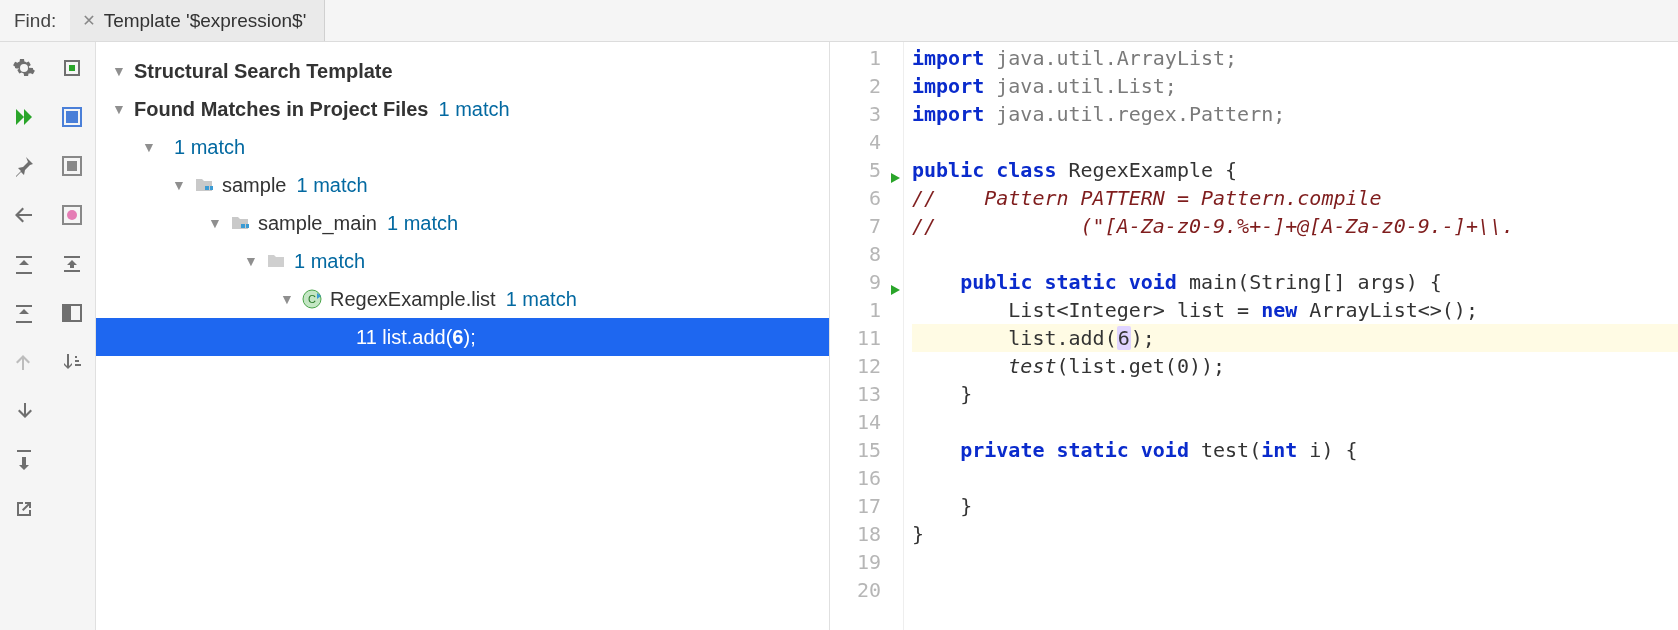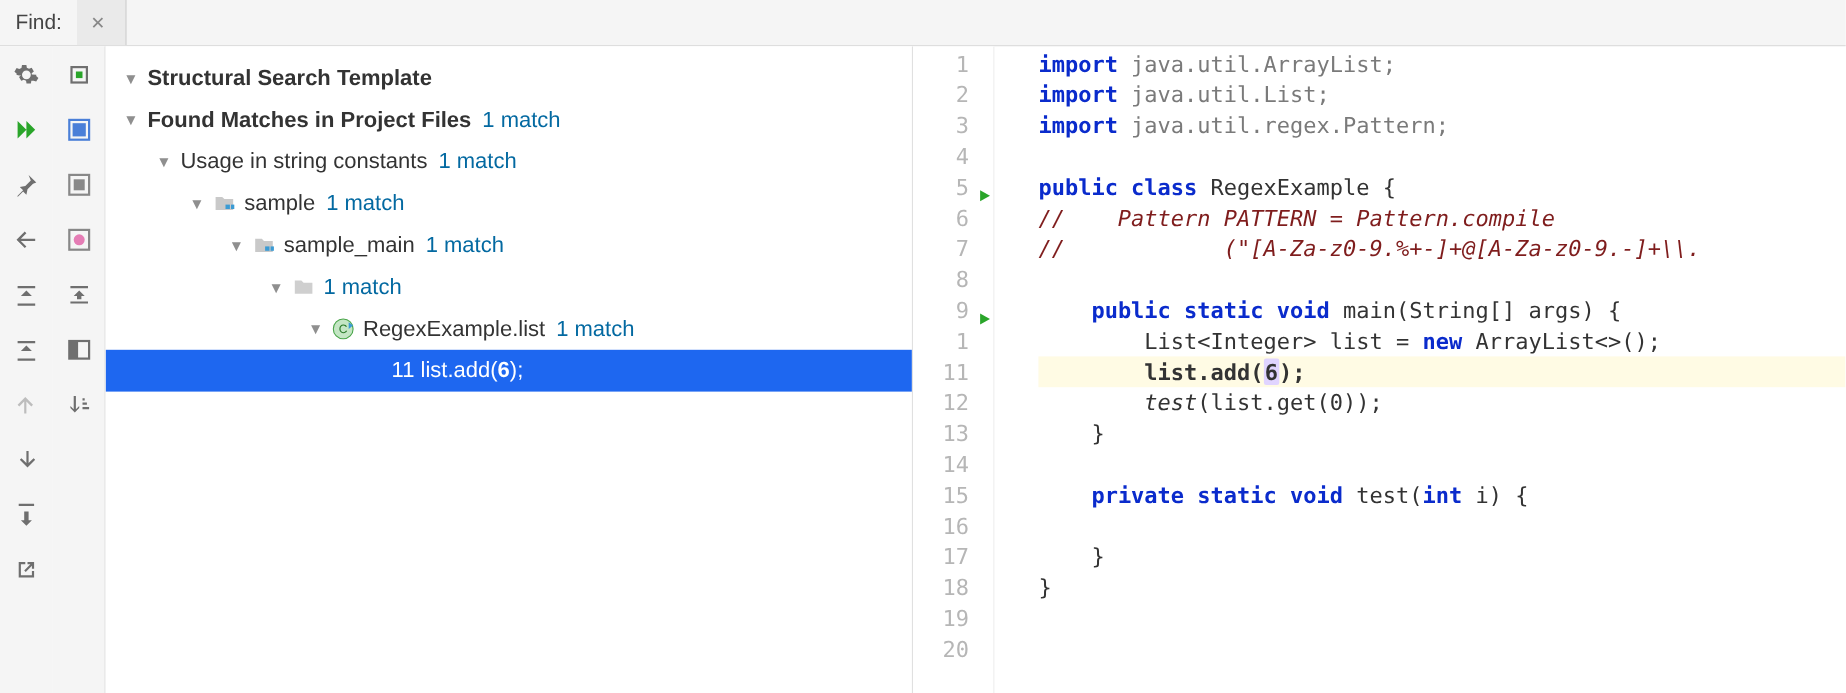--- a/index.html
+++ b/index.html
@@ -19,38 +19,39 @@
   .tree-row .count { color: #0369a1; font-weight: 400; margin-left: 10px; }
   .tree-row .expander { width: 18px; text-align: center; color: #8f8f8f; margin-right: 6px; font-size: 14px; }
   .tree-row.selected { background: #1e67f0; color: #fff; }
   .tree-row.selected .bold-frag { font-weight: 700; }
   .folder-icon { width: 20px; height: 20px; margin-right: 8px; flex: none; }
   .editor-pane { flex: 1; display: flex; overflow: hidden; font-family: Menlo, Consolas, monospace; font-size: 20px; }
   .ed-gutter { width: 74px; background: #fff; border-right: 1px solid #eee; text-align: right; color: #b6b6b6; padding-top: 2px; }
   .ed-gutter .ln { height: 28px; line-height: 28px; padding-right: 22px; position: relative; }
   .ed-gutter .run { position: absolute; right: 2px; top: 7px; }
   .ed-code { flex: 1; padding-left: 8px; padding-top: 2px; overflow: hidden;}
-  .cl { height: 28px; line-height: 28px; white-space: pre; margin-left: 32px; }
-  .cl.hl { background: #fffbe4; font-weight: bold; }
+  .cl { height: 28px; line-height: 28px; white-space: pre; }
+  .cl.hl { background: #fffbe4; }
   .kw { color: #0a2bcc; font-weight: 700; }
   .pkg { color: #7a7a7a; }
   .cm { color: #7f1d1d; font-style: italic; }
   .fn { font-style: italic; }
   .num-hl { background: #e0d4ff; padding: 0 1px; border-radius: 2px; }
   .icn { display:inline-block; vertical-align: middle; }
 </style>
 </head>
 <body>
 
 <div class="root">
 
   <div class="find-bar">
     <div class="find-label">Find:</div>
     <div class="find-tab">
       <span class="close">✕</span>
+      <span>Template '$expression$'</span>
     </div>
   </div>
 
   <div class="body">
 
     <div class="gutter">
       <span class="icn"><svg viewBox="0 0 24 24">
             <path fill="#6f6f6f" d="M12 8a4 4 0 100 8 4 4 0 000-8zm9 4a7 7 0 01-.1 1.2l2 1.6-2 3.4-2.4-.9a7 7 0 01-2 .1l-.4 2.6h-4l-.4-2.6a7 7 0 01-2-.9l-2.4.9-2-3.4 2-1.6A7 7 0 013 12a7 7 0 01.1-1.2l-2-1.6 2-3.4 2.4.9a7 7 0 012-.9L8 3h4l.4 2.6a7 7 0 012 .9l2.4-.9 2 3.4-2 1.6c.1.4.2.8.2 1.2z"></path>
           </svg></span>
       <span class="icn"><svg viewBox="0 0 24 24">
@@ -116,21 +117,20 @@
         <span class="expander">▼</span>
         <span>Structural Search Template</span>
       </div>
       <div class="tree-row bold" style="padding-left:14px">
         <span class="expander">▼</span>
         <span>Found Matches in Project Files</span>
         <span class="count">1 match</span>
       </div>
       <div class="tree-row" style="padding-left:44px">
         <span class="expander">▼</span>
-        <span>Usage in string constants</span>
         <span class="count">1 match</span>
       </div>
       <div class="tree-row" style="padding-left:74px">
         <span class="expander">▼</span>
         <svg class="folder-icon" viewBox="0 0 20 20">
             <path fill="#c9c9c9" d="M2 4h6l2 2h8v10H2z"></path>
             <rect x="11" y="11" width="4" height="4" fill="#3b9bd4"></rect>
             <rect x="16" y="11" width="3" height="4" fill="#3b9bd4"></rect>
           </svg>
         <span>sample</span>

